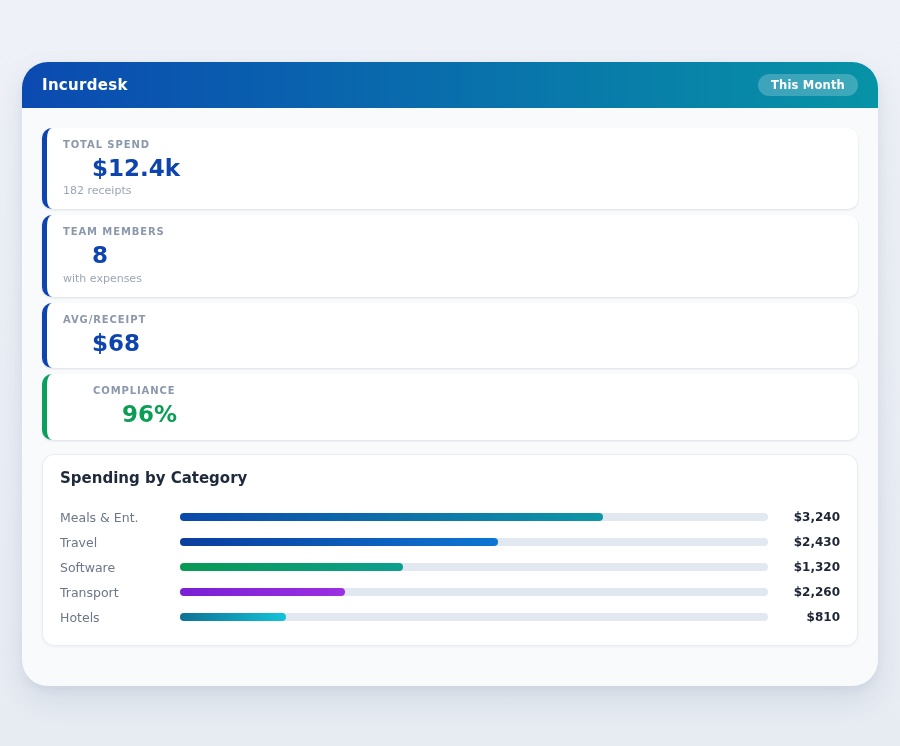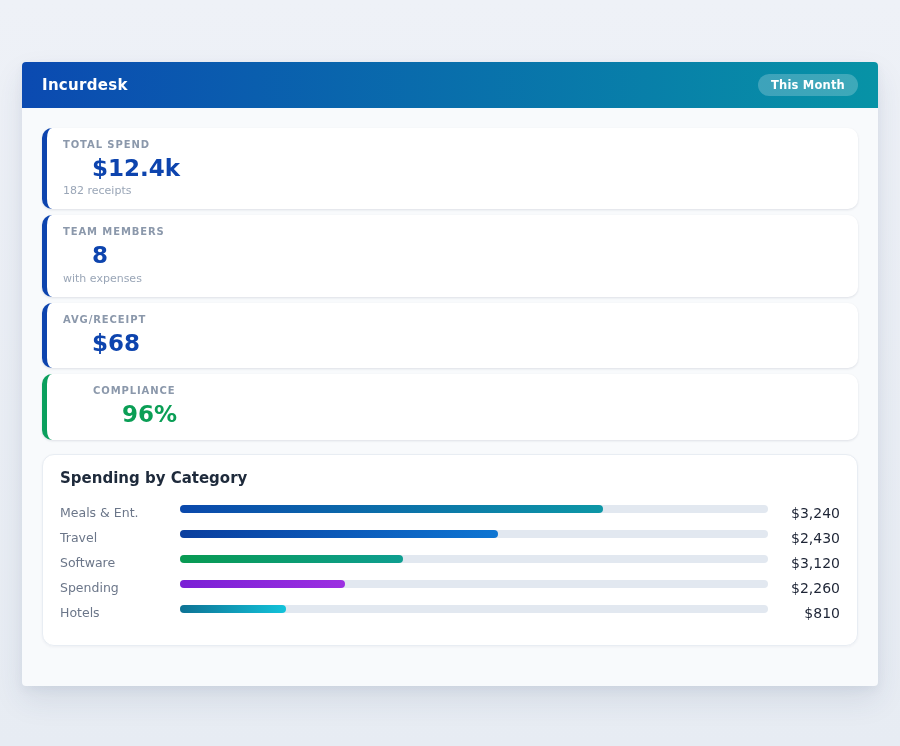--- a/index.html
+++ b/index.html
@@ -7,21 +7,21 @@
   body {
     font-family: "DejaVu Sans", "Liberation Sans", sans-serif;
     background: linear-gradient(180deg, #eef1f7 0%, #e7ecf3 100%);
     position: relative;
   }
   .panel {
     position: absolute;
     left: 22px; top: 62px;
     width: 856px; height: 624px;
     background: #f8fafc;
-    border-radius: 4px;
+    border-radius: 26px;
     box-shadow: 0 14px 30px rgba(40, 60, 100, 0.10), 0 4px 10px rgba(40,60,100,0.05);
     overflow: hidden;
   }
   .app-header {
     height: 46px;
     background: linear-gradient(90deg, #0b4ab1 0%, #0793a6 100%);
     display: flex;
     align-items: center;
     justify-content: space-between;
     padding: 0 20px;
@@ -80,21 +80,21 @@
     box-shadow: 0 1px 3px rgba(30,40,70,0.05);
   }
   .chart-title {
     font-size: 15px;
     font-weight: bold;
     color: #1e2a3b;
     margin-bottom: 18px;
   }
   .cat-row {
     display: flex;
-    align-items: flex-start;
+    align-items: center;
     height: 25px;
   }
   .cat-label {
     width: 120px;
     flex: 0 0 120px;
     font-size: 12.5px;
     color: #6b7689;
   }
   .bar-track {
     flex: 1;
@@ -107,22 +107,22 @@
     position: absolute;
     left: 0; top: 0;
     height: 8px;
     border-radius: 4px;
     background: #0d44ae;
   }
   .cat-value {
     flex: 0 0 72px;
     width: 72px;
     text-align: right;
-    font-size: 14px;
-    font-weight: normal;
+    font-size: 12px;
+    font-weight: bold;
     color: #1e2536;
   }
 </style>
 </head>
 <body>
 
 <div class="panel">
 
   <div class="app-header" style="background: linear-gradient(90deg, rgb(11, 74, 177) 0%, rgb(7, 147, 166) 100%);">
     <div class="app-title">Incurdesk</div>
@@ -172,25 +172,25 @@
             <div class="bar-fill" style="width: 54%; background: linear-gradient(90deg, rgb(10, 62, 158), rgb(14, 117, 210));"></div>
           </div>
         <div class="cat-value">$2,430</div>
       </div>
 
       <div class="cat-row">
         <div class="cat-label">Software</div>
         <div class="bar-track" style="background: rgb(226, 232, 240);">
             <div class="bar-fill" style="width: 38%; background: linear-gradient(90deg, rgb(8, 154, 82), rgb(14, 158, 144));"></div>
           </div>
-        <div class="cat-value">$3,120</div>
-      </div>
-
-      <div class="cat-row">
-        <div class="cat-label">Spending</div>
+        <div class="cat-value">$1,320</div>
+      </div>
+
+      <div class="cat-row">
+        <div class="cat-label">Transport</div>
         <div class="bar-track" style="background: rgb(226, 232, 240);">
             <div class="bar-fill" style="width: 28%; background: linear-gradient(90deg, rgb(122, 32, 213), rgb(156, 47, 225));"></div>
           </div>
         <div class="cat-value">$2,260</div>
       </div>
 
       <div class="cat-row">
         <div class="cat-label">Hotels</div>
         <div class="bar-track" style="background: rgb(226, 232, 240);">
             <div class="bar-fill" style="width: 18%; background: linear-gradient(90deg, rgb(13, 114, 148), rgb(19, 195, 218));"></div>

